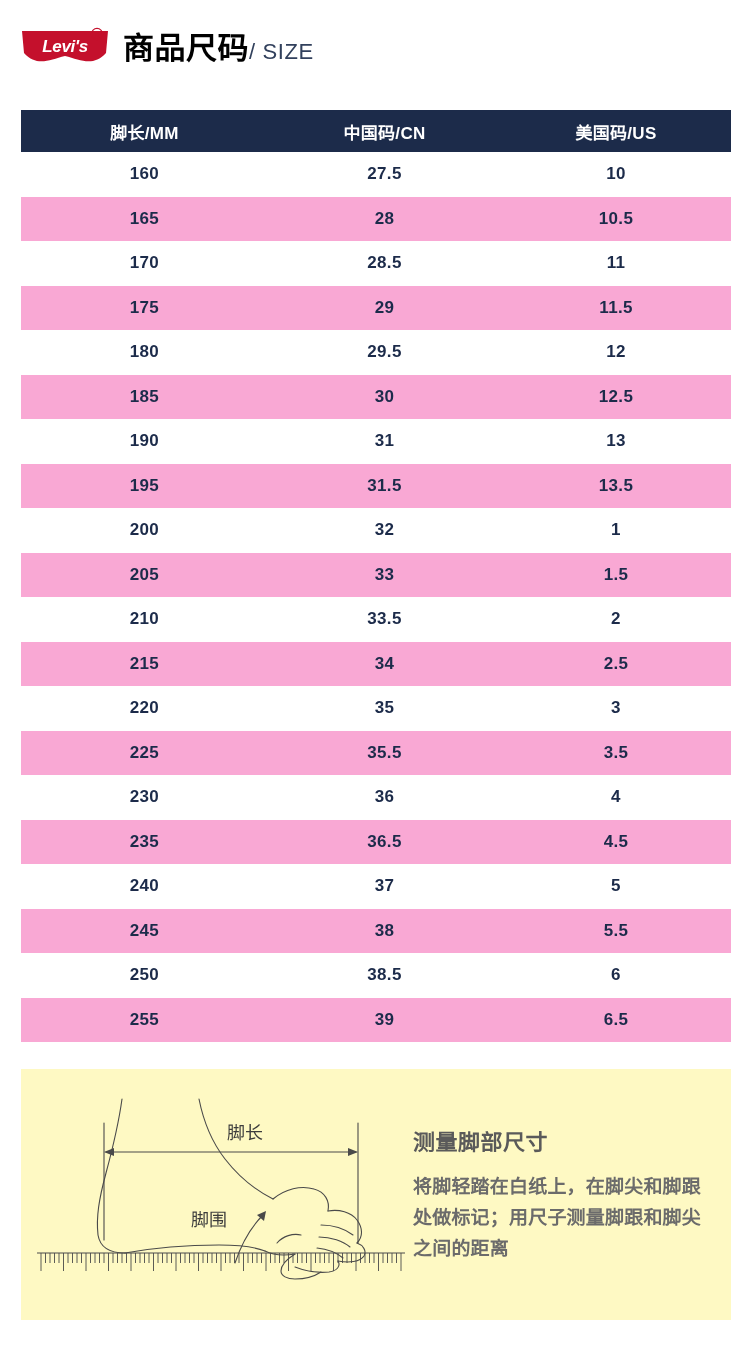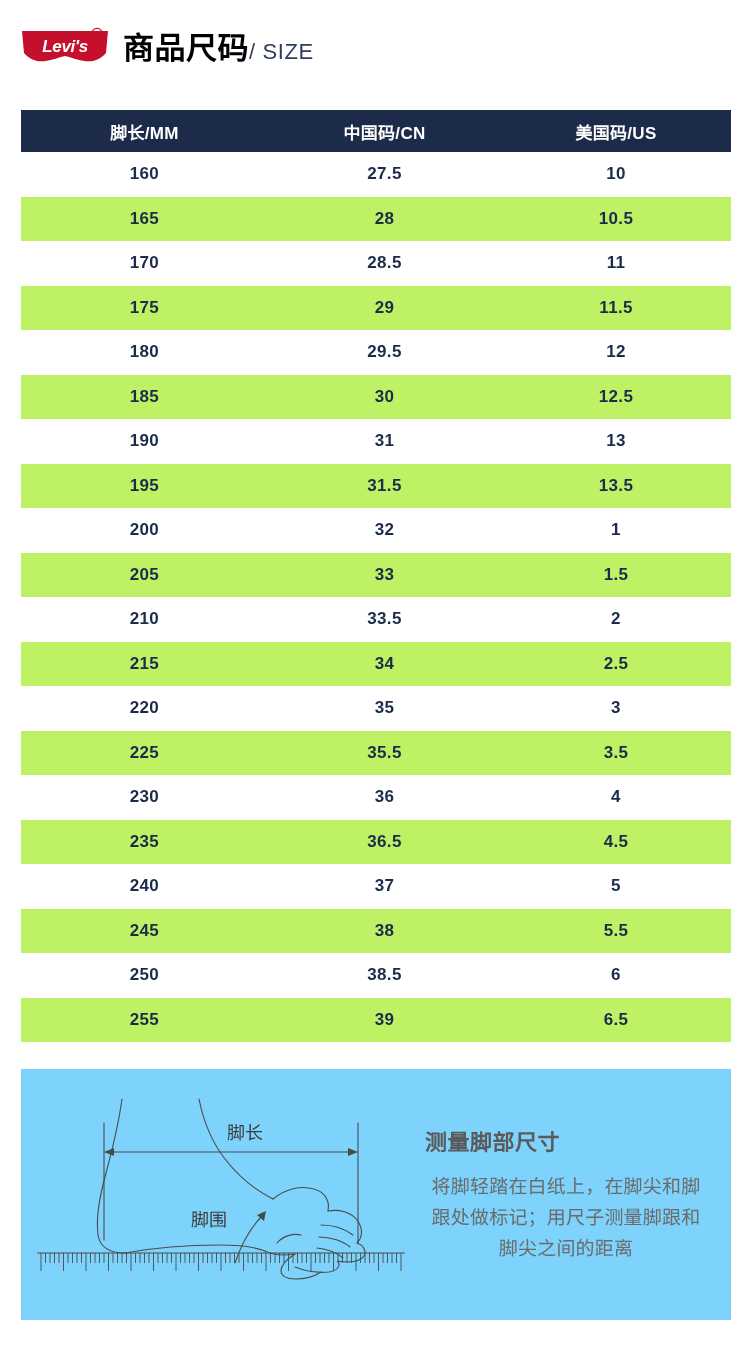--- a/index.html
+++ b/index.html
@@ -85,34 +85,33 @@
     height: 44.5px;
     padding: 0;
     text-align: center;
     font-size: 17px;
     font-weight: bold;
     color: #1c2b4a;
     letter-spacing: 0.3px;
     font-family: "Liberation Sans", "DejaVu Sans", sans-serif;
   }
   .size-table tbody tr.even td { background: #ffffff; }
-  .size-table tbody tr.odd  td { background: #bef264; text-align: center; }
+  .size-table tbody tr.odd  td { background: #f9a8d4; text-align: center; }
 
   
   .measure-panel {
     position: absolute;
     left: 21px;
     top: 1069px;
     width: 710px;
     height: 251px;
-    background: #7dd3fc;
+    background: #fef9c3;
     box-sizing: border-box;
     display: flex;
     align-items: center;
-    gap: 12px;
   }
   .diagram-wrap {
     width: 388px;
     flex: 0 0 auto;
     padding-left: 12px;
     box-sizing: border-box;
   }
   .diagram-wrap svg { display: block; }
 
   .measure-text {
@@ -124,27 +123,26 @@
   .measure-title {
     font-size: 22px;
     font-weight: bold;
     color: #5a5a5a;
     margin: 0 0 16px 0;
     letter-spacing: 0.5px;
     font-family: Liberation Serif, serif;
   }
   .measure-body {
     font-size: 19px;
-    font-weight: normal;
+    font-weight: bold;
     color: #6b6b6b;
     line-height: 1.62;
     margin: 0;
     letter-spacing: 0.2px;
     font-family: "Liberation Sans", "DejaVu Sans", sans-serif;
-    text-align: center;
   }
 
   .diagram-label {
     font-family: "Liberation Sans", "DejaVu Sans", sans-serif;
     font-size: 18px;
     fill: #3c3c3c;
   }
 </style>
 </head>
 <body>

